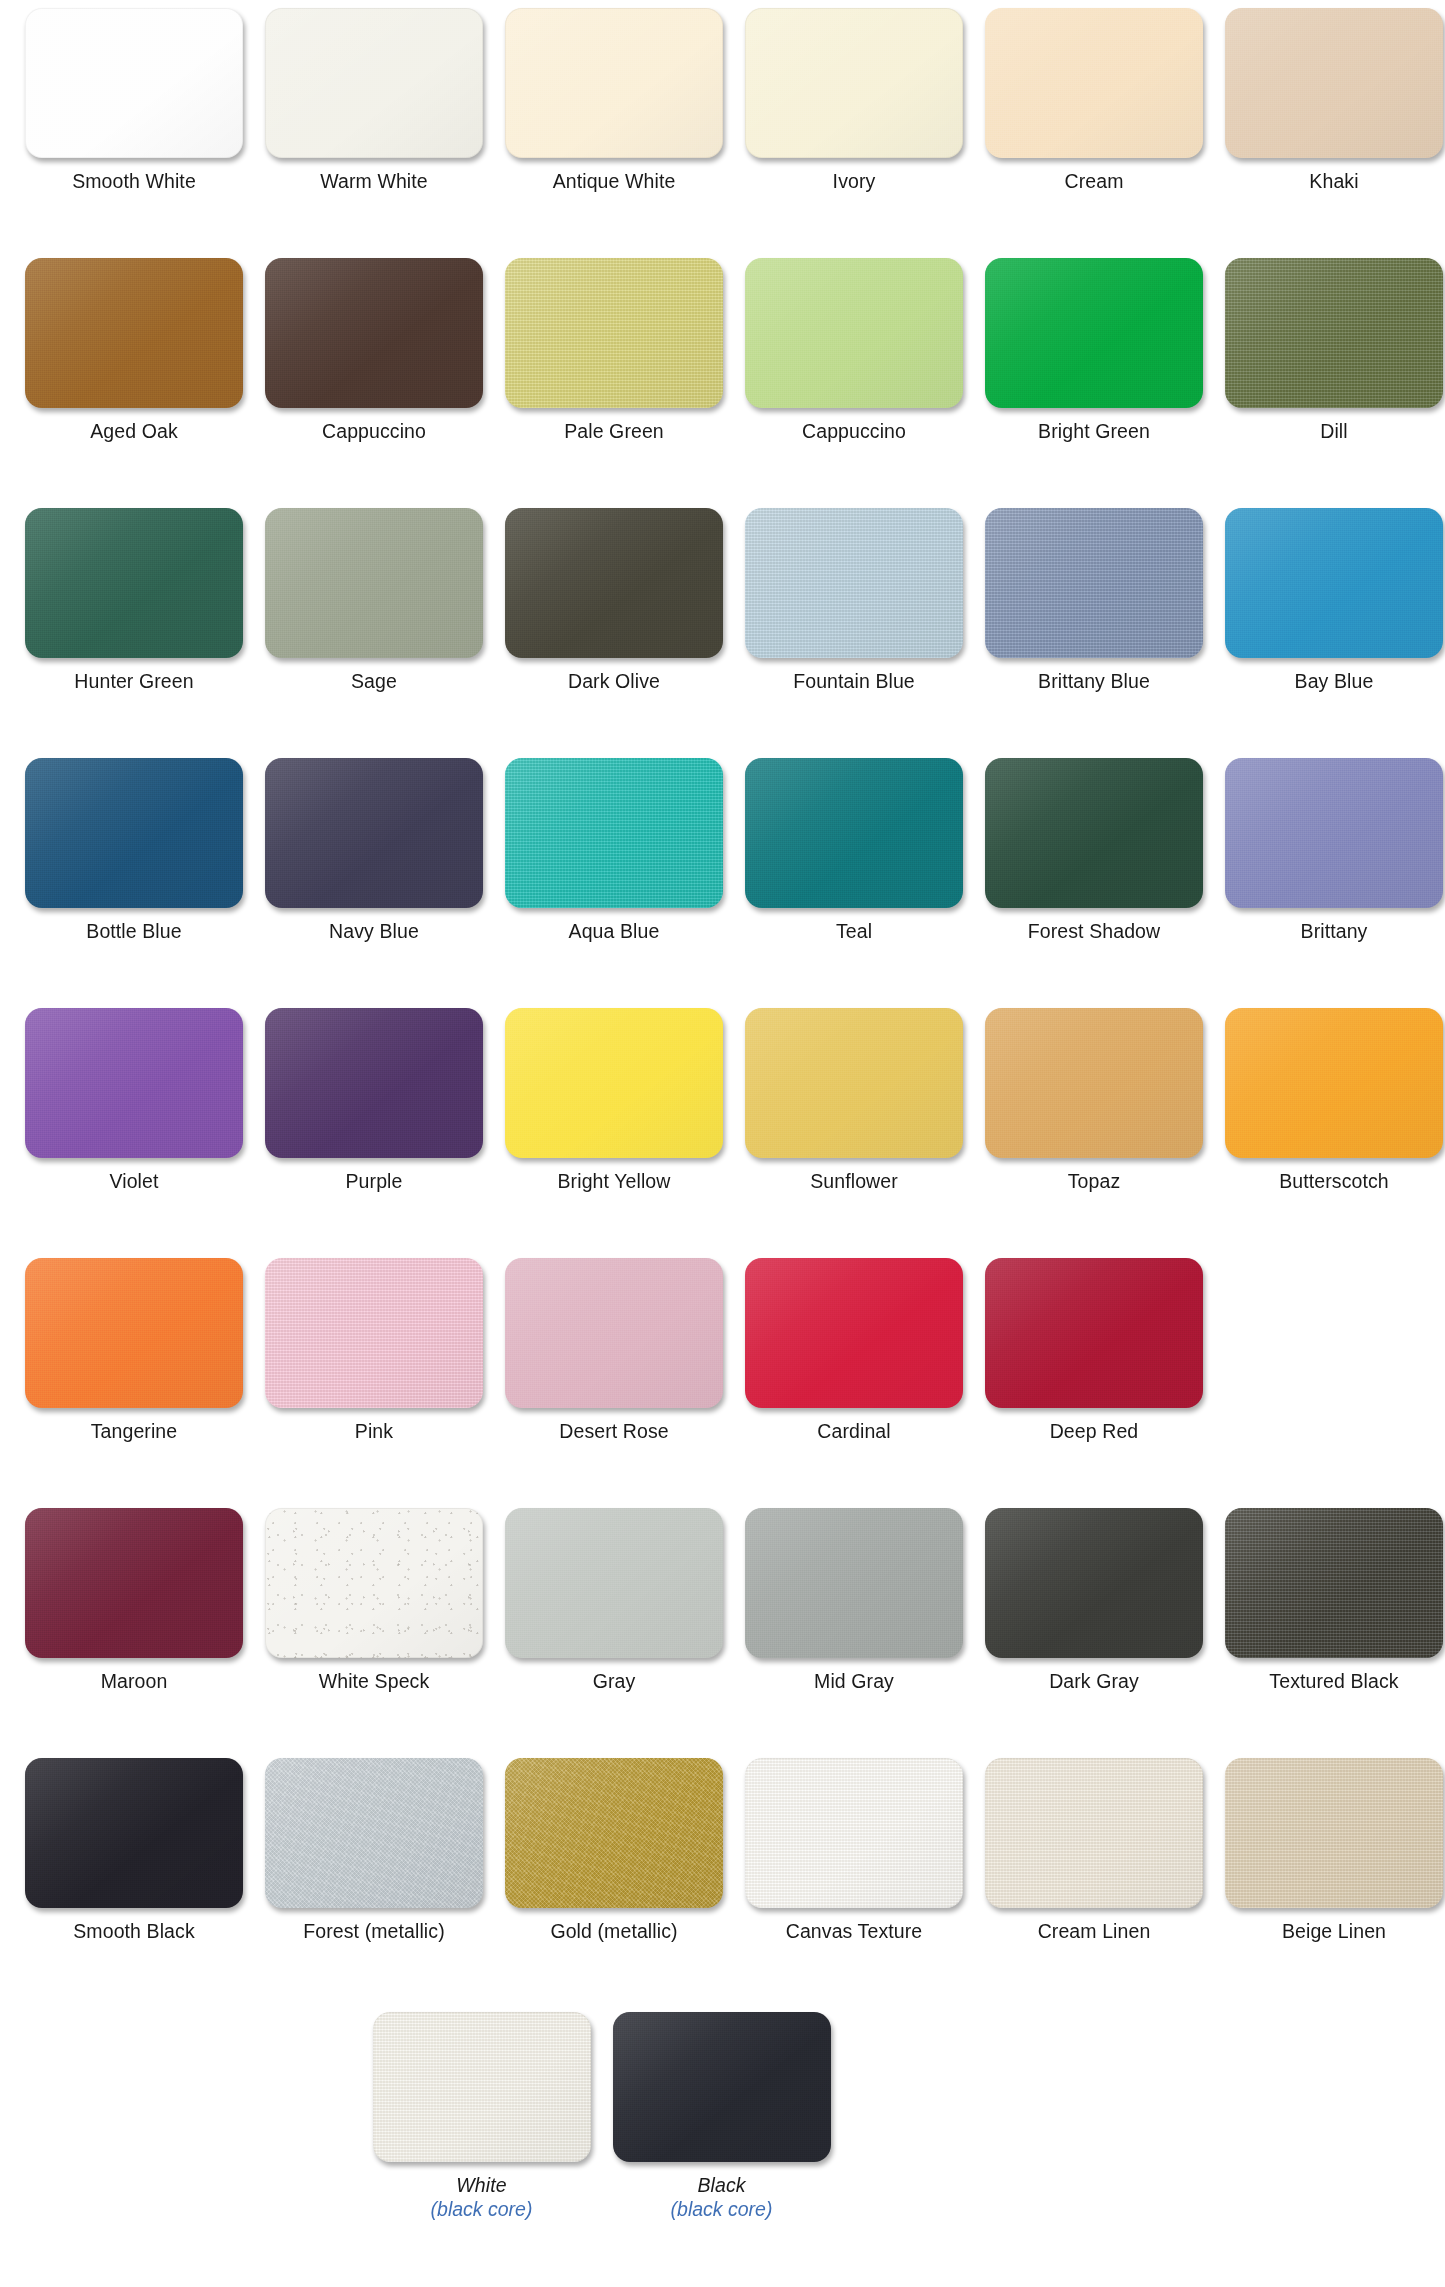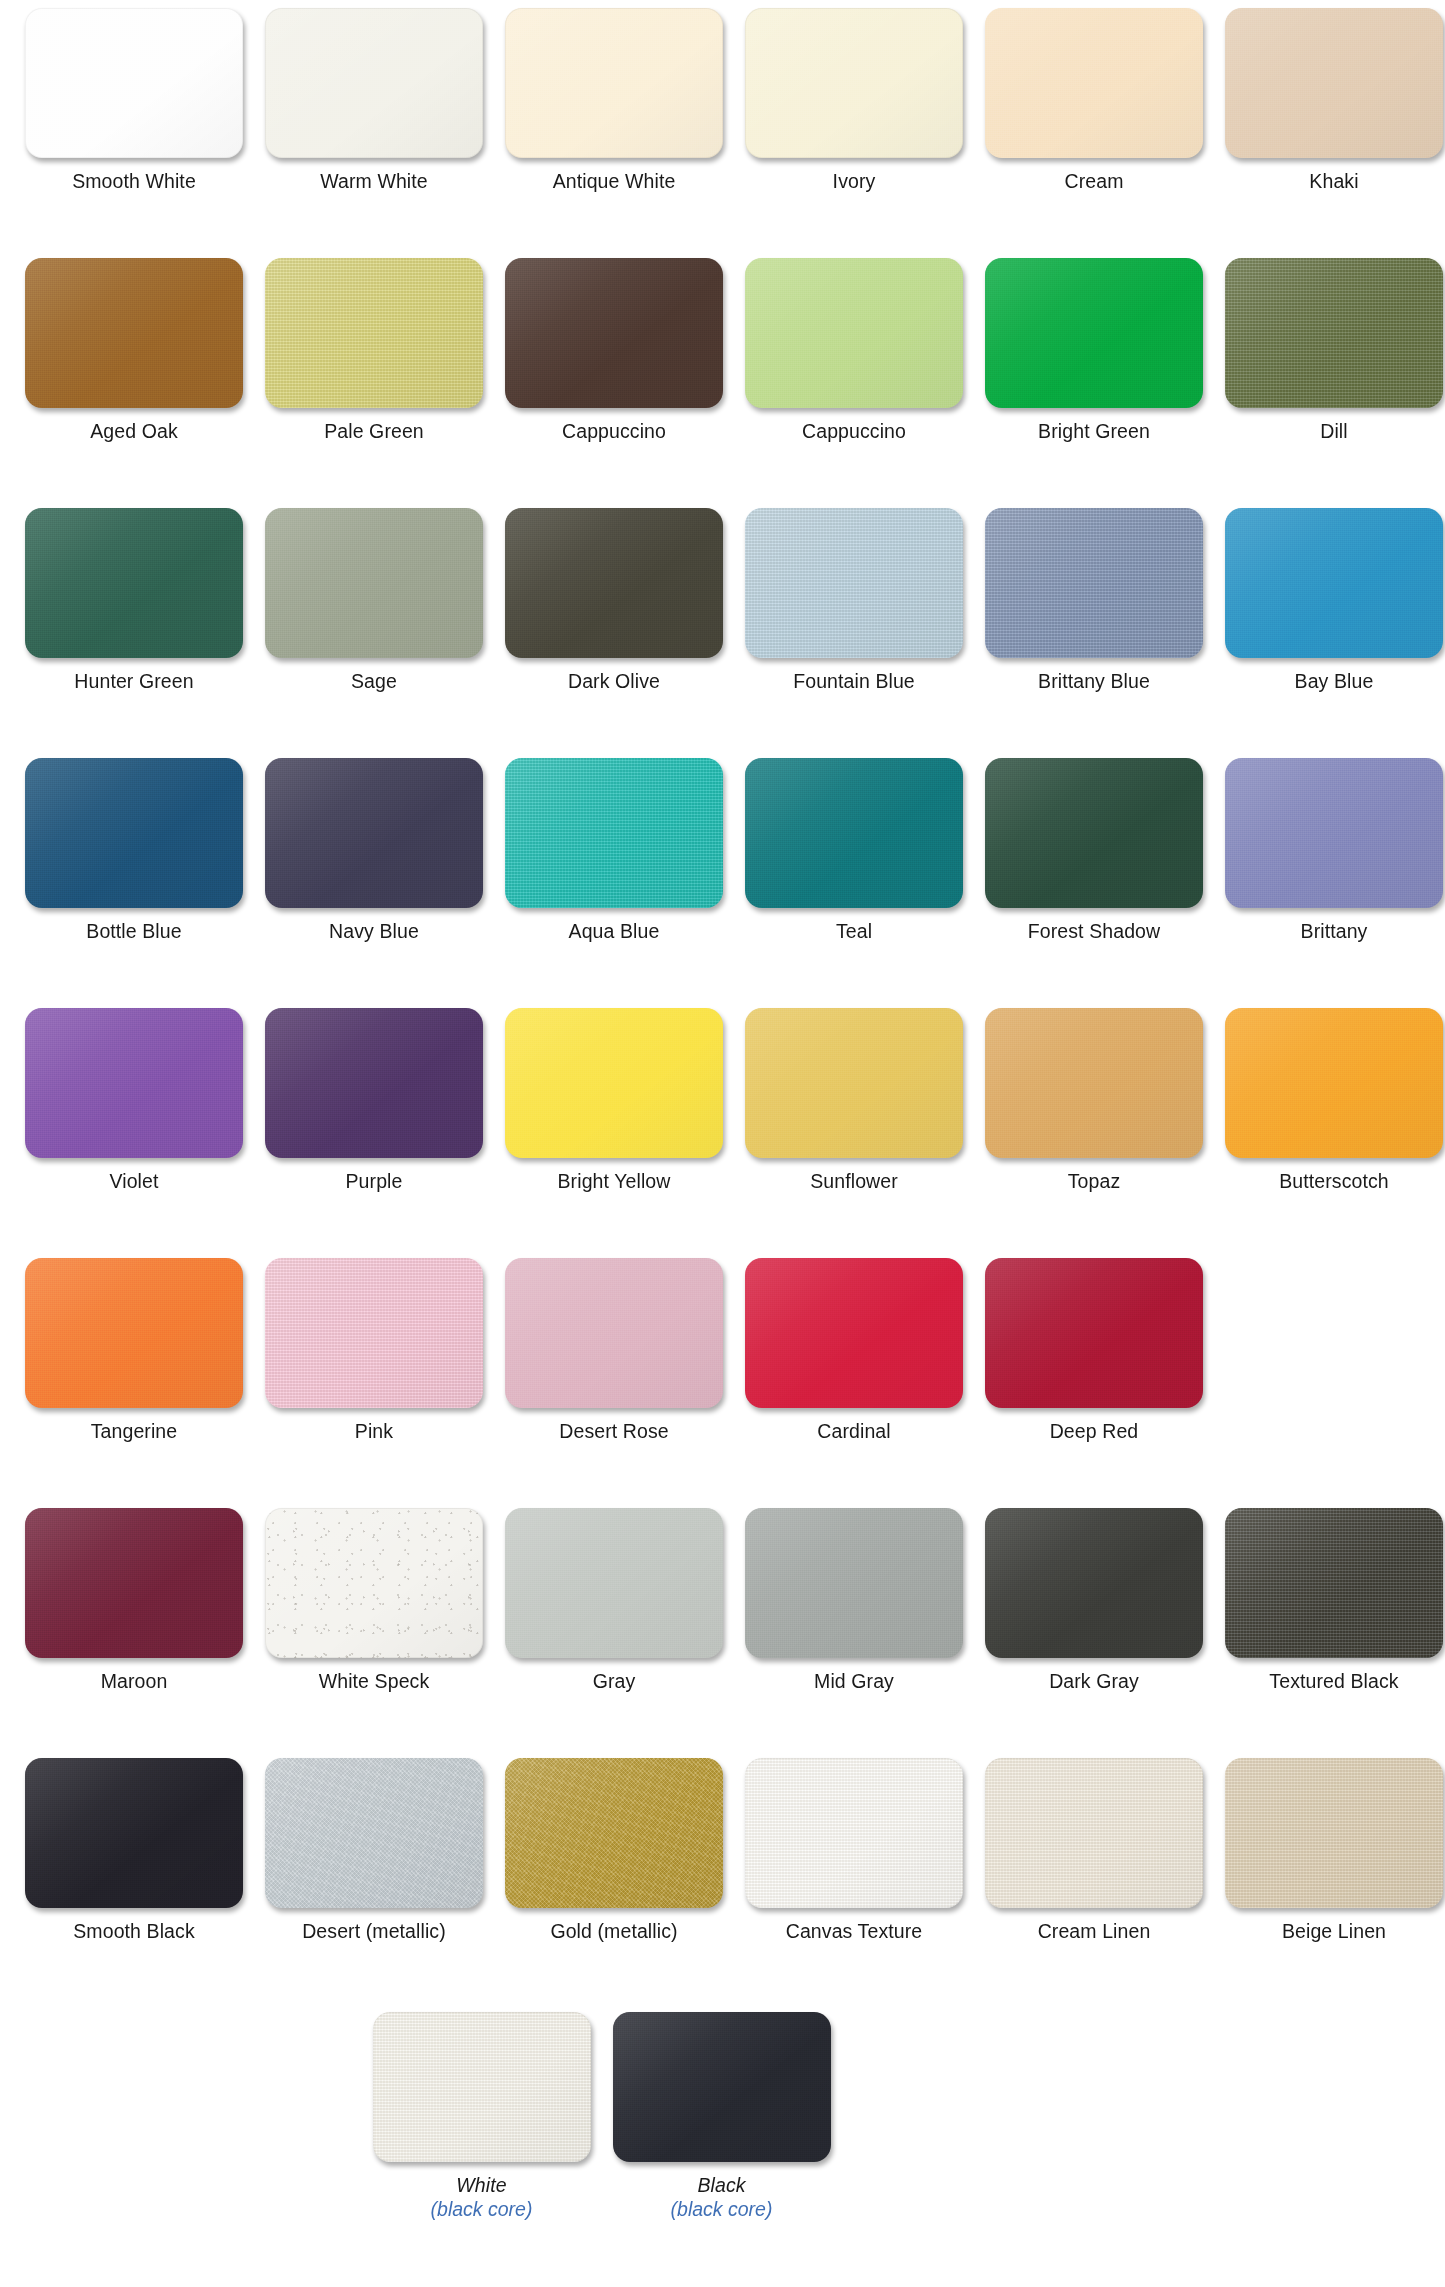--- a/index.html
+++ b/index.html
@@ -170,28 +170,28 @@
           <div class="chip" style="background: rgb(227, 205, 180);"></div>
           <div class="label">Khaki</div>
         </div>
       </div>
       <div class="swatch-row">
         <div class="swatch-cell">
           <div class="chip" style="background: rgb(154, 101, 40);"></div>
           <div class="label">Aged Oak</div>
         </div>
         <div class="swatch-cell">
+          <div class="chip" style="background: rgb(77, 56, 48);"></div>
+          <div class="label">Cappuccino</div>
+        </div>
+        <div class="swatch-cell">
           <div class="chip weave" style="background: rgb(216, 212, 119);"></div>
           <div class="label">Pale Green</div>
         </div>
         <div class="swatch-cell">
-          <div class="chip" style="background: rgb(77, 56, 48);"></div>
-          <div class="label">Cappuccino</div>
-        </div>
-        <div class="swatch-cell">
           <div class="chip" style="background: rgb(190, 219, 142);"></div>
           <div class="label">Cappuccino</div>
         </div>
         <div class="swatch-cell">
           <div class="chip" style="background: rgb(7, 168, 63);"></div>
           <div class="label">Bright Green</div>
         </div>
         <div class="swatch-cell">
           <div class="chip weave" style="background: rgb(91, 107, 59);"></div>
           <div class="label">Dill</div>
@@ -323,21 +323,21 @@
           <div class="label">Textured Black</div>
         </div>
       </div>
       <div class="swatch-row">
         <div class="swatch-cell">
           <div class="chip" style="background: rgb(34, 33, 41);"></div>
           <div class="label">Smooth Black</div>
         </div>
         <div class="swatch-cell">
           <div class="chip metallic" style="background: rgb(197, 205, 210);"></div>
-          <div class="label">Desert (metallic)</div>
+          <div class="label">Forest (metallic)</div>
         </div>
         <div class="swatch-cell">
           <div class="chip metallic" style="background: rgb(185, 154, 52);"></div>
           <div class="label">Gold (metallic)</div>
         </div>
         <div class="swatch-cell">
           <div class="chip weave hairline" style="background: rgb(253, 253, 251);"></div>
           <div class="label">Canvas Texture</div>
         </div>
         <div class="swatch-cell">

